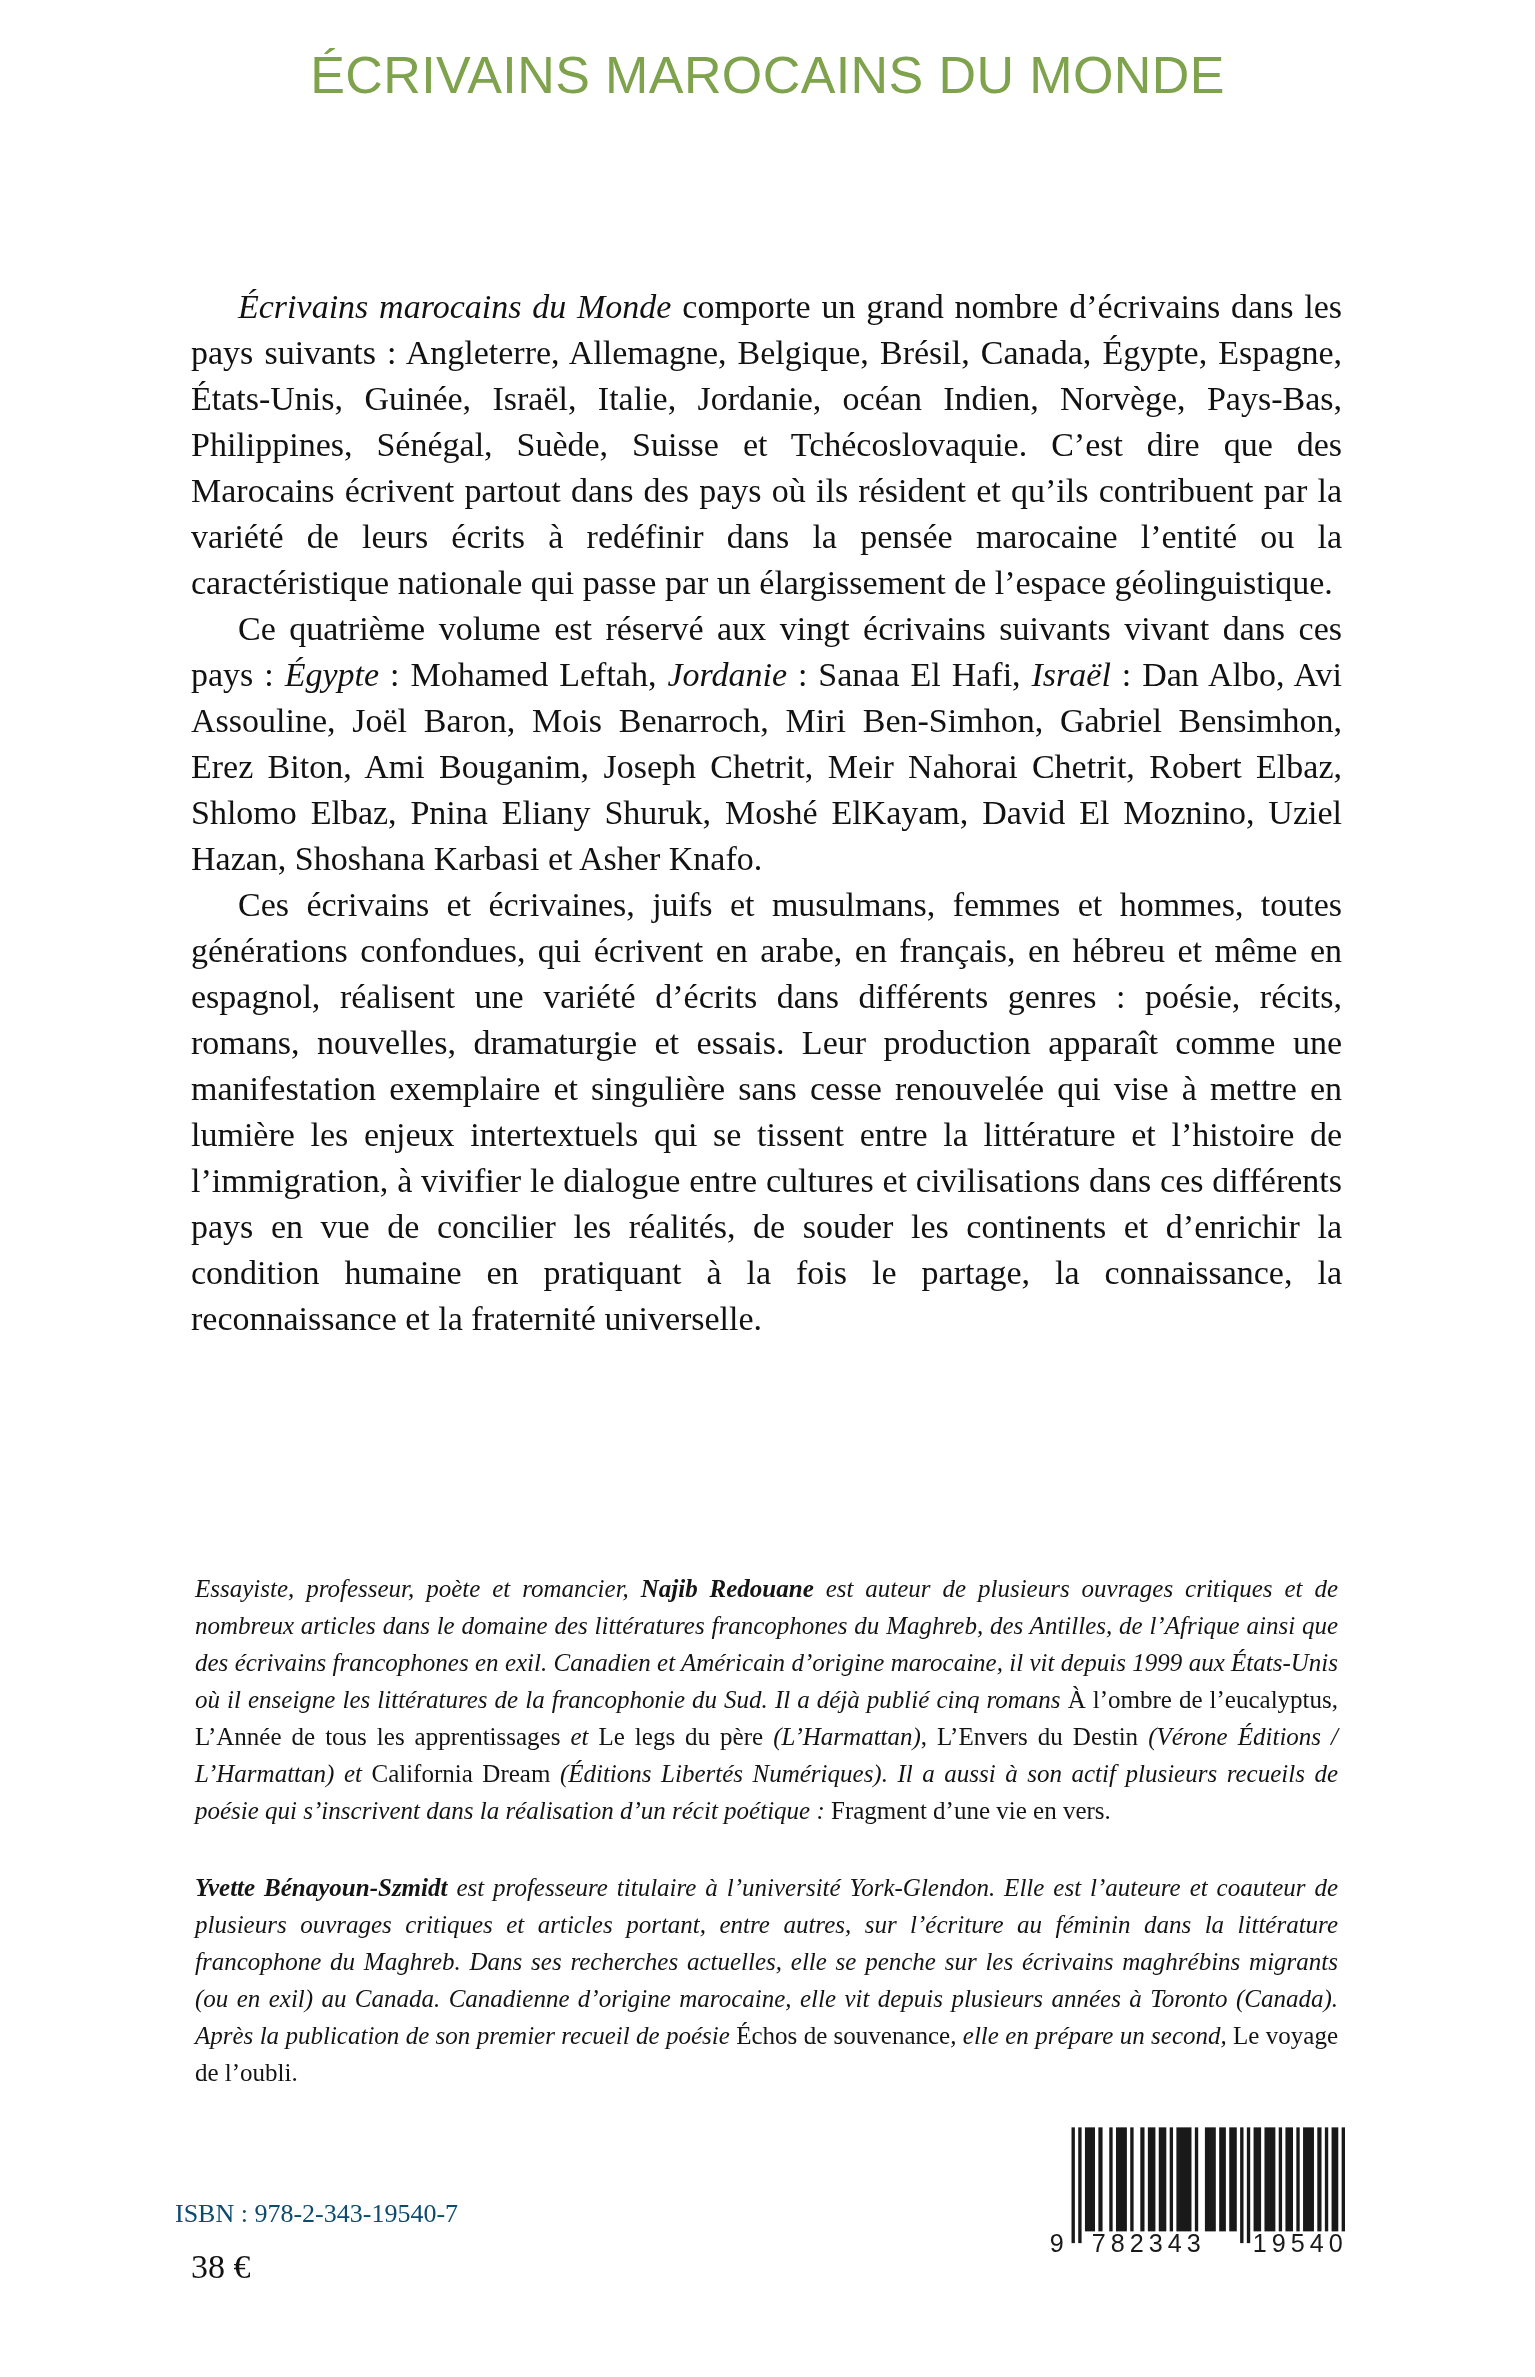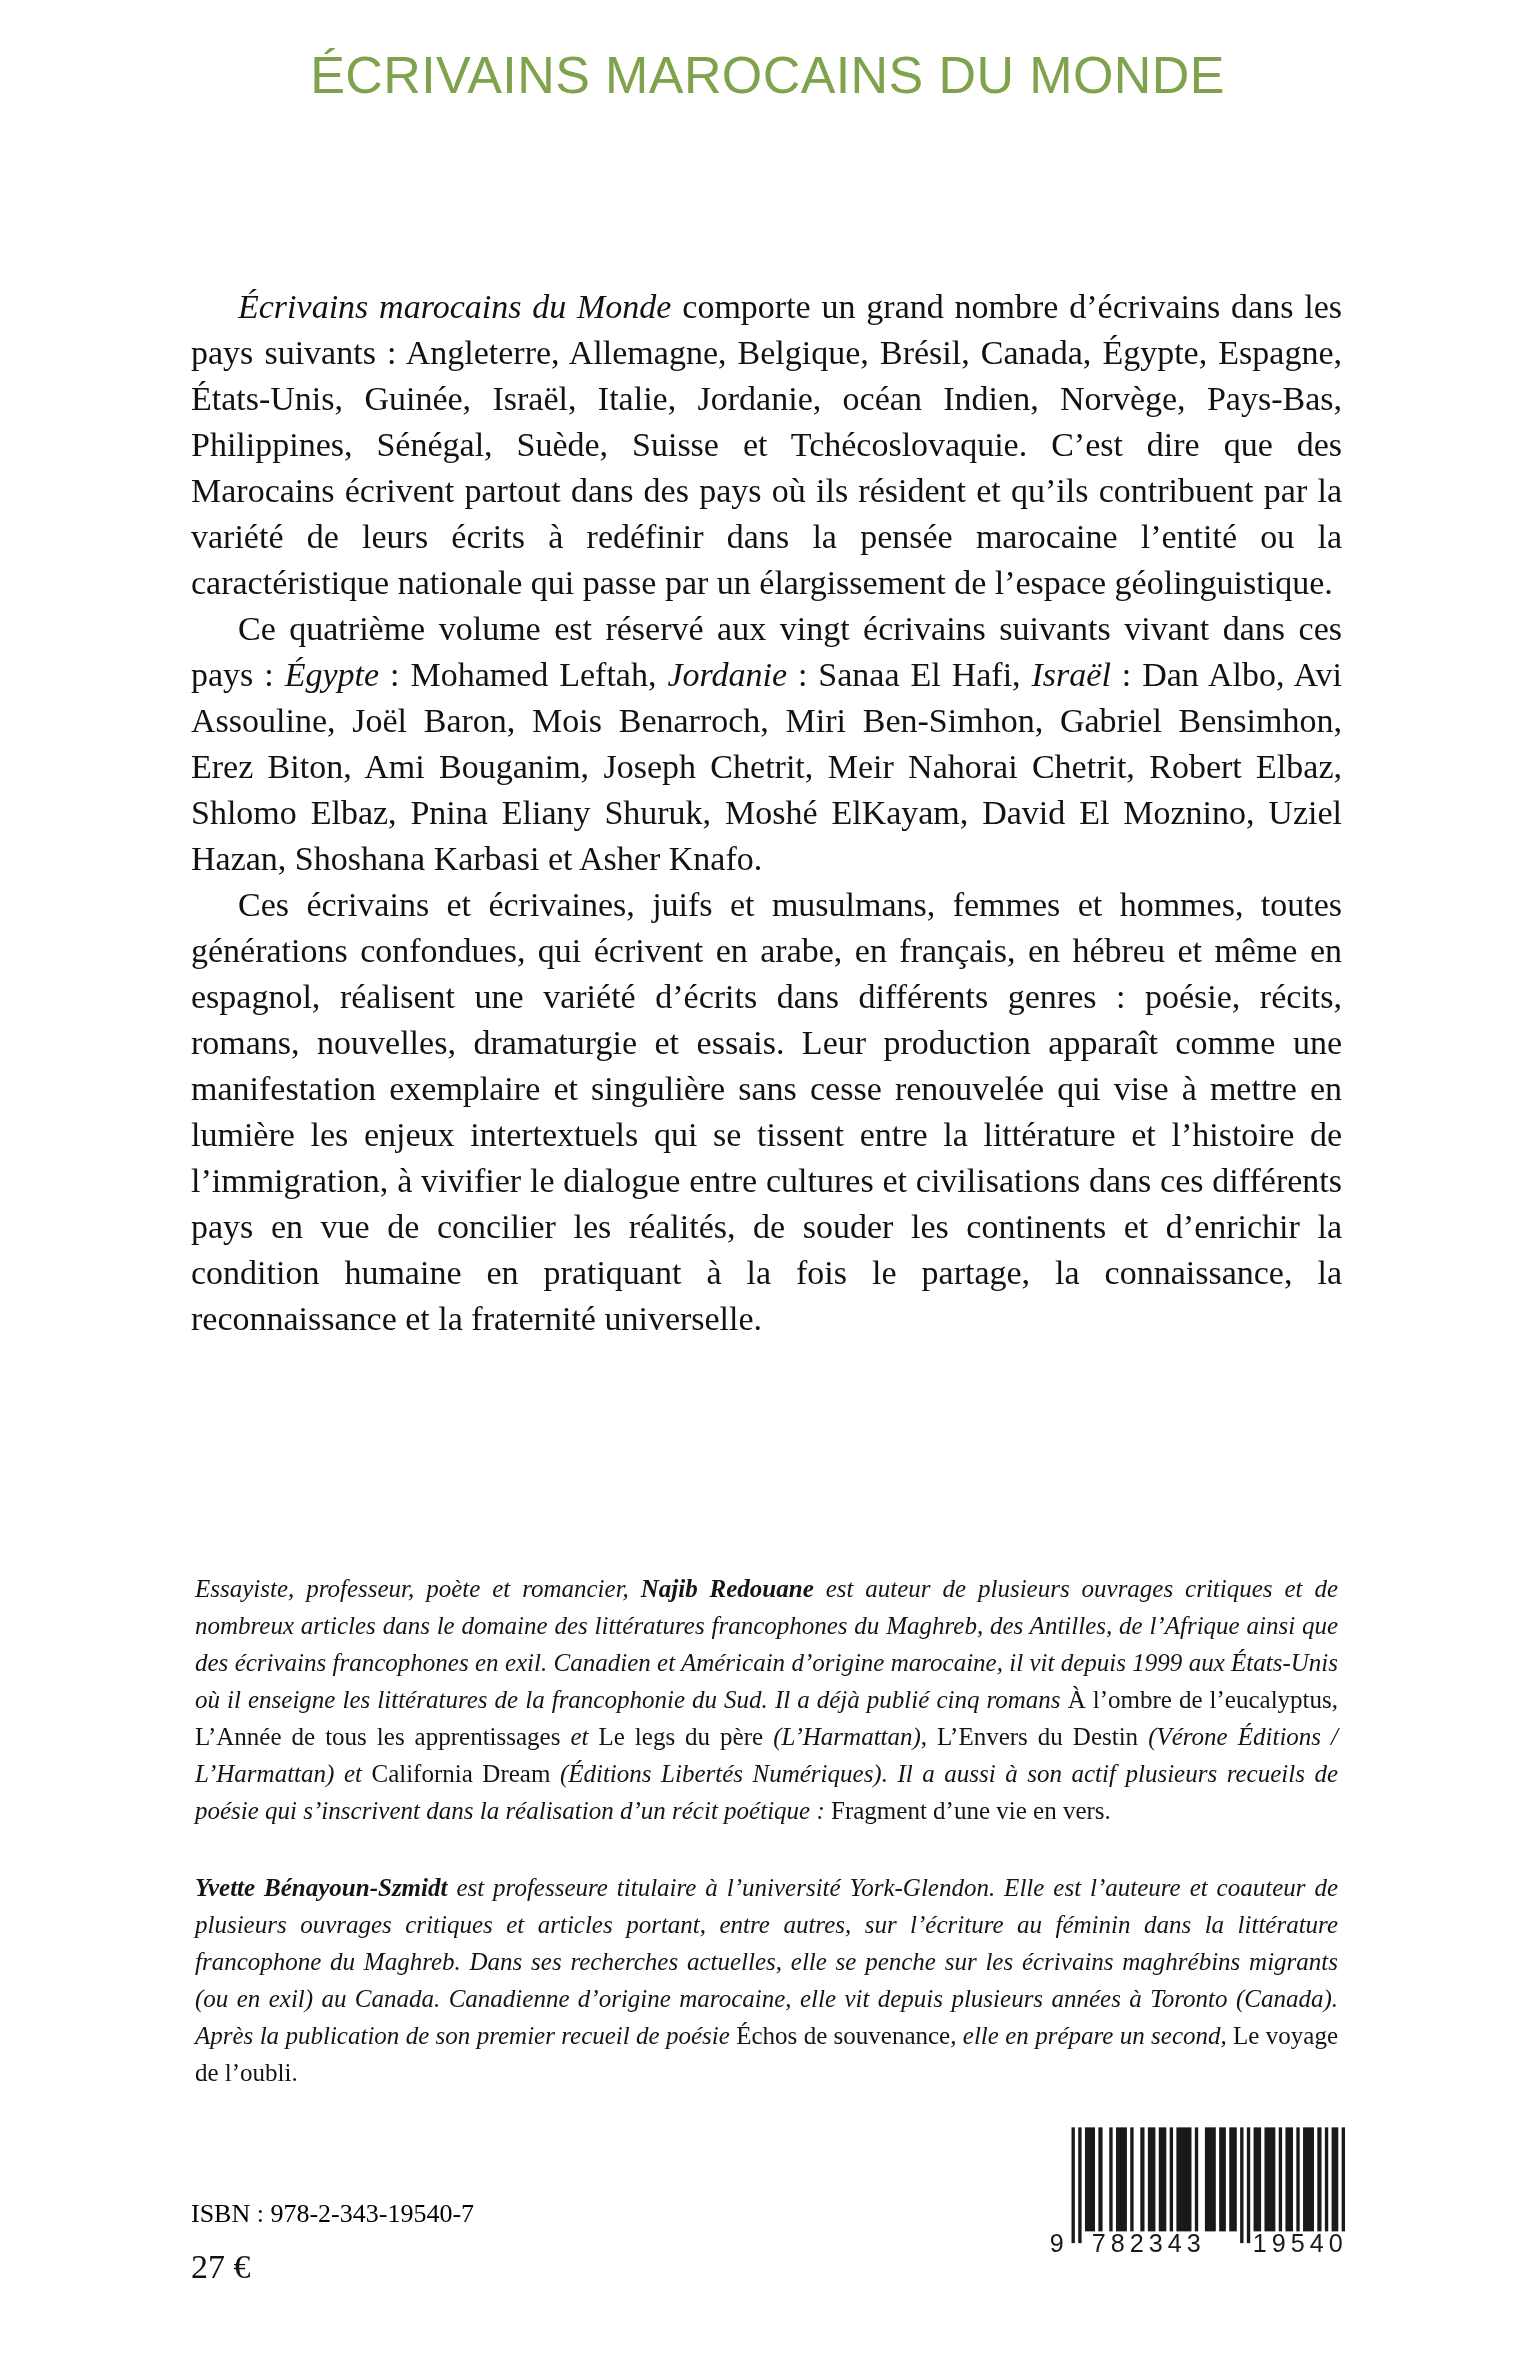--- a/index.html
+++ b/index.html
@@ -87,25 +87,25 @@
     color: #141414;
   }
   .bio p { margin: 4px; }
   .bio .nm { font-weight: bold; font-style: italic; }
   .bio .rom { font-style: normal; }
   .bio-2 { margin-top: 40px; }
 
   
   .isbn-line {
     position: absolute;
-    left: 191px;
+    left: 175px;
     top: 2201px;
     font-size: 26px;
     line-height: 1;
-    color: #000000;
+    color: #0c4a6e;
     white-space: nowrap;
   }
   .price-line {
     position: absolute;
     left: 191px;
     top: 2250px;
     font-size: 34px;
     line-height: 1;
     color: #121212;
     white-space: nowrap;
@@ -145,21 +145,21 @@
       <p><span>Essayiste, professeur, poète et romancier, </span><span class="nm">Najib Redouane</span><span> est auteur de plusieurs ouvrages critiques et de nombreux articles dans le domaine des littératures francophones du Maghreb, des Antilles, de l’Afrique ainsi que des écrivains francophones en exil. Canadien et Américain d’origine marocaine, il vit depuis 1999 aux États-Unis où il enseigne les littératures de la francophonie du Sud. Il a déjà publié cinq romans </span><span class="rom">À l’ombre de l’eucalyptus, L’Année de tous les apprentissages</span><span class="it"> et </span><span class="rom">Le legs du père</span><span> (L’Harmattan)</span><span class="rom">, </span><span class="rom">L’Envers du Destin</span><span> (Vérone Éditions / L’Harmattan)</span><span> et </span><span class="rom">California Dream</span><span> (Éditions Libertés Numériques)</span><span>. Il a aussi à son actif plusieurs recueils de poésie qui s’inscrivent dans la réalisation d’un récit poétique : </span><span class="rom">Fragment d’une vie en vers</span><span class="rom">.</span></p>
     </div>
 
     <div class="bio bio-2">
       <p><span class="nm">Yvette Bénayoun-Szmidt</span><span> est  professeure titulaire à l’université York-Glendon. Elle est l’auteure et coauteur de plusieurs ouvrages critiques et articles portant, entre autres, sur l’écriture au féminin dans la littérature francophone du Maghreb. Dans ses recherches actuelles, elle se penche sur les écrivains maghrébins migrants (ou en exil) au Canada. Canadienne d’origine marocaine, elle vit depuis plusieurs années à Toronto (Canada). Après la publication de son premier recueil de poésie </span><span class="rom">Échos de souvenance</span><span>, elle en prépare un second, </span><span class="rom">Le voyage de l’oubli</span><span class="rom">.</span></p>
     </div>
   </div>
 
   <div class="isbn-line">ISBN : 978-2-343-19540-7</div>
 
-  <div class="price-line">27 €</div>
+  <div class="price-line">38 €</div>
 
   <div class="barcode-wrap">
     <svg width="302" height="151" viewBox="0 0 360 180" xmlns="http://www.w3.org/2000/svg">
       <rect x="0" y="0" width="360" height="180" fill="#ffffff"></rect>
       <g fill="#191919">
 
         <rect x="34" y="4" width="4" height="138"></rect>
         <rect x="42" y="4" width="4" height="138"></rect>
 
         <rect x="50" y="4" width="12" height="124"></rect>

